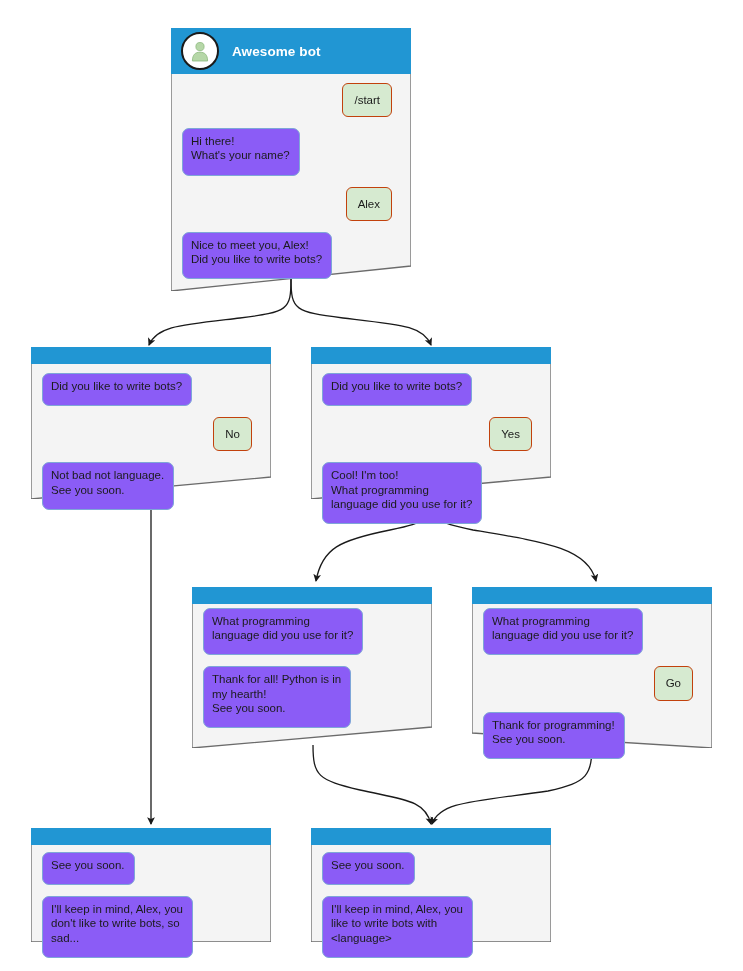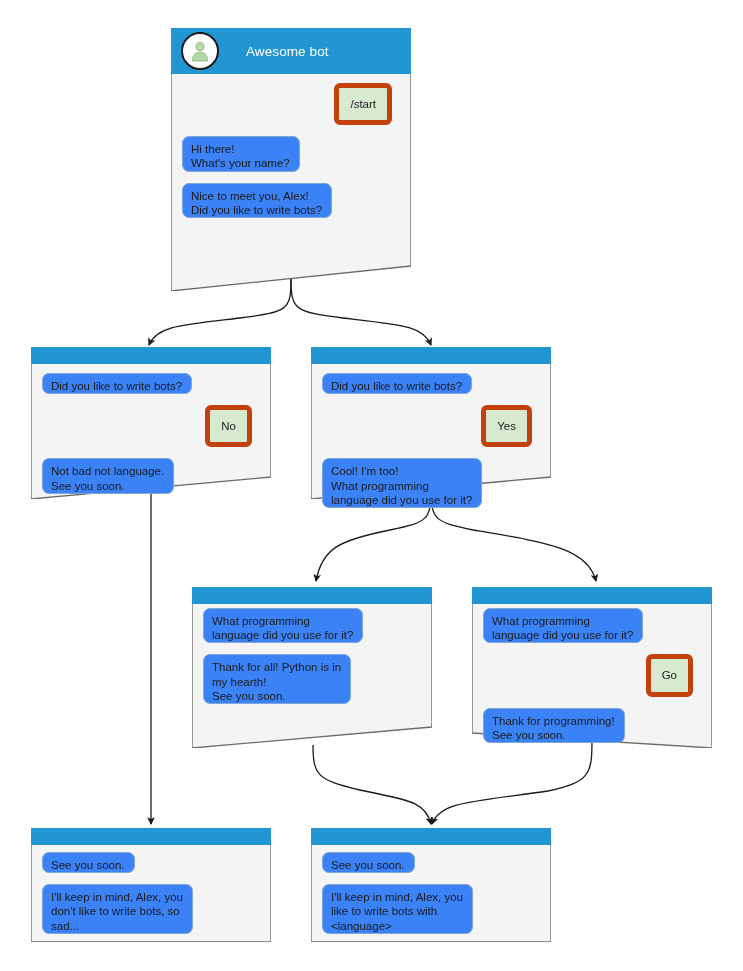--- a/index.html
+++ b/index.html
@@ -64,22 +64,22 @@
     box-sizing: border-box;
     display: flex;
     align-items: center;
     justify-content: center;
     flex: none;
   }
   .avatar svg { display: block; }
   .bot-title {
     color: #ffffff;
     font-size: 13.5px;
-    font-weight: normal;
-    margin-left: 27px;
+    font-weight: bold;
+    margin-left: 13px;
     letter-spacing: 0.1px;
   }
   .body {
     position: relative;
     padding: 9px 11px 0 11px;
     box-sizing: border-box;
   }
   .msg-row {
     display: flex;
     margin-bottom: 11px;
@@ -88,27 +88,27 @@
   .msg-row.right { justify-content: flex-end; padding-right: 8px;}
   .bubble {
     font-size: 11.5px;
     line-height: 14.2px;
     color: #1b1b1b;
     border-radius: 7px;
     box-sizing: border-box;
     white-space: pre-line;
   }
   .bubble.bot {
-    background: #3b82f6;
+    background: #8b5cf6;
     border: 1px solid #7ea6d8;
-    padding: 5px 9px 0 8px;
+    padding: 5px 9px 12px 8px;
   }
   .bubble.user {
     background: #d6ead0;
-    border: 5px solid #c2410c;
+    border: 1px solid #c2410c;
     padding: 9px 11px;
     border-radius: 6px;
     min-width: 34px;
     text-align: left;
   }
 </style>
 </head>
 <body>
 
 <div id="canvas">
@@ -149,20 +149,23 @@
         <span class="bot-title">Awesome bot</span>
       </div>
       <div class="body" style="width:240px;">
         <div class="msg-row right">
           <div class="bubble user">/start</div>
         </div>
         <div class="msg-row left">
           <div class="bubble bot">Hi there!
 What's your name?</div>
         </div>
+        <div class="msg-row right">
+          <div class="bubble user">Alex</div>
+        </div>
         <div class="msg-row left">
           <div class="bubble bot">Nice to meet you, Alex!
 Did you like to write bots?</div>
         </div>
       </div>
     </div>
   </div>
 
   <div class="node" style="left:31px; top:347px; width:240px; height:152px;">
     <svg class="node-shape" viewBox="0 0 240 152" preserveAspectRatio="none">

